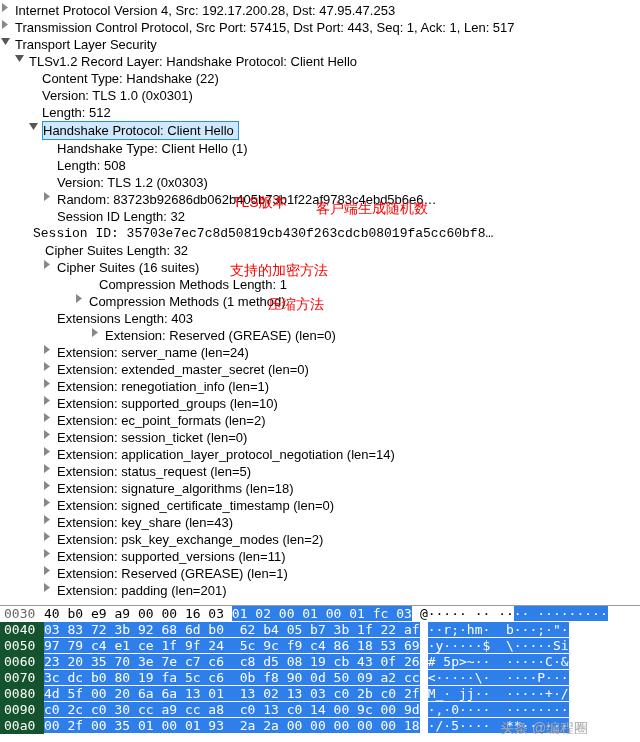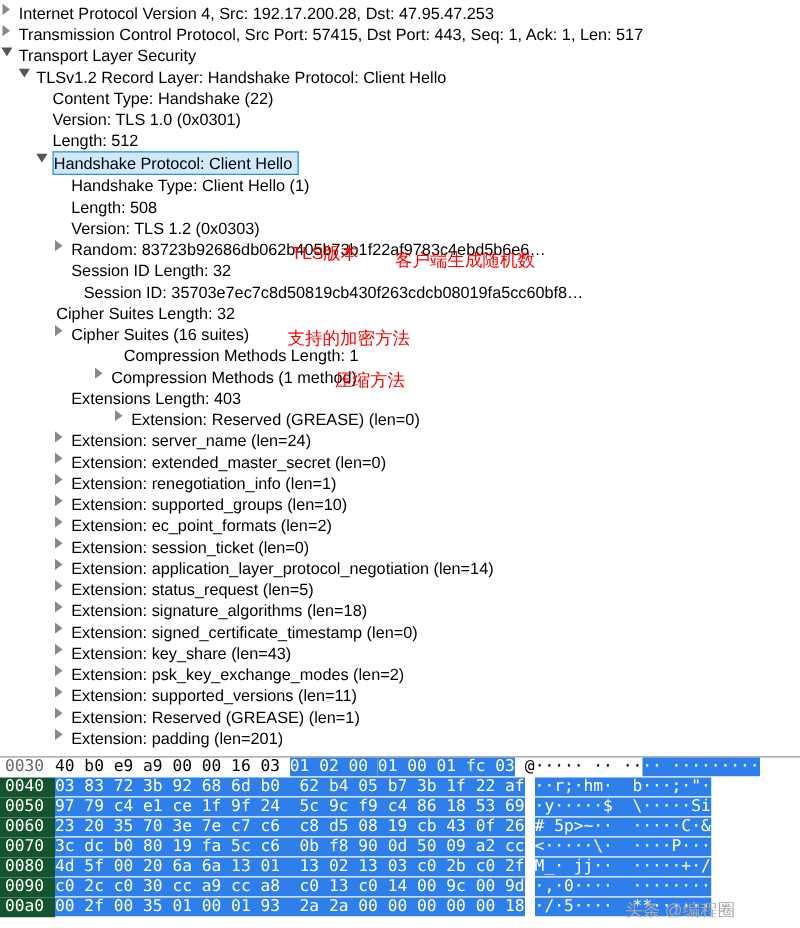--- a/index.html
+++ b/index.html
@@ -76,21 +76,21 @@
   <div id="handshake-children">
       <div class="row" style="padding-left: 42px;"><span class="label">Handshake Type: Client Hello (1)</span></div>
       <div class="row" style="padding-left: 42px;"><span class="label">Length: 508</span></div>
       <div class="row" style="padding-left: 42px;"><span class="label">Version: TLS 1.2 (0x0303)</span></div>
       <div class="row" style="padding-left: 42px;"><span class="toggle" style="left: 42px;">
           <svg width="9" height="9">
             <path d="M1 0 L7 4.5 L1 9 Z" fill="#888"></path>
           </svg>
         </span><span class="label">Random: 83723b92686db062b405b73b1f22af9783c4ebd5b6e6…</span></div>
       <div class="row" style="padding-left: 42px;"><span class="label">Session ID Length: 32</span></div>
-      <div class="row" style="padding-left: 52px;"><span class="label">Session ID: 35703e7ec7c8d50819cb430f263cdcb08019fa5cc60bf8…</span></div>
+      <div class="row" style="padding-left: 18px; font-family: Liberation Mono, monospace;"><span class="label">Session ID: 35703e7ec7c8d50819cb430f263cdcb08019fa5cc60bf8…</span></div>
       <div class="row" style="padding-left: 30px;"><span class="label">Cipher Suites Length: 32</span></div>
       <div class="row" style="padding-left: 42px;"><span class="toggle" style="left: 42px;">
           <svg width="9" height="9">
             <path d="M1 0 L7 4.5 L1 9 Z" fill="#888"></path>
           </svg>
         </span><span class="label">Cipher Suites (16 suites)</span></div>
       <div class="row" style="padding-left: 52px; margin-left: 32px;"><span class="label">Compression Methods Length: 1</span></div>
       <div class="row" style="padding-left: 42px; margin-left: 32px;"><span class="toggle" style="left: 42px;">
           <svg width="9" height="9">
             <path d="M1 0 L7 4.5 L1 9 Z" fill="#888"></path>

